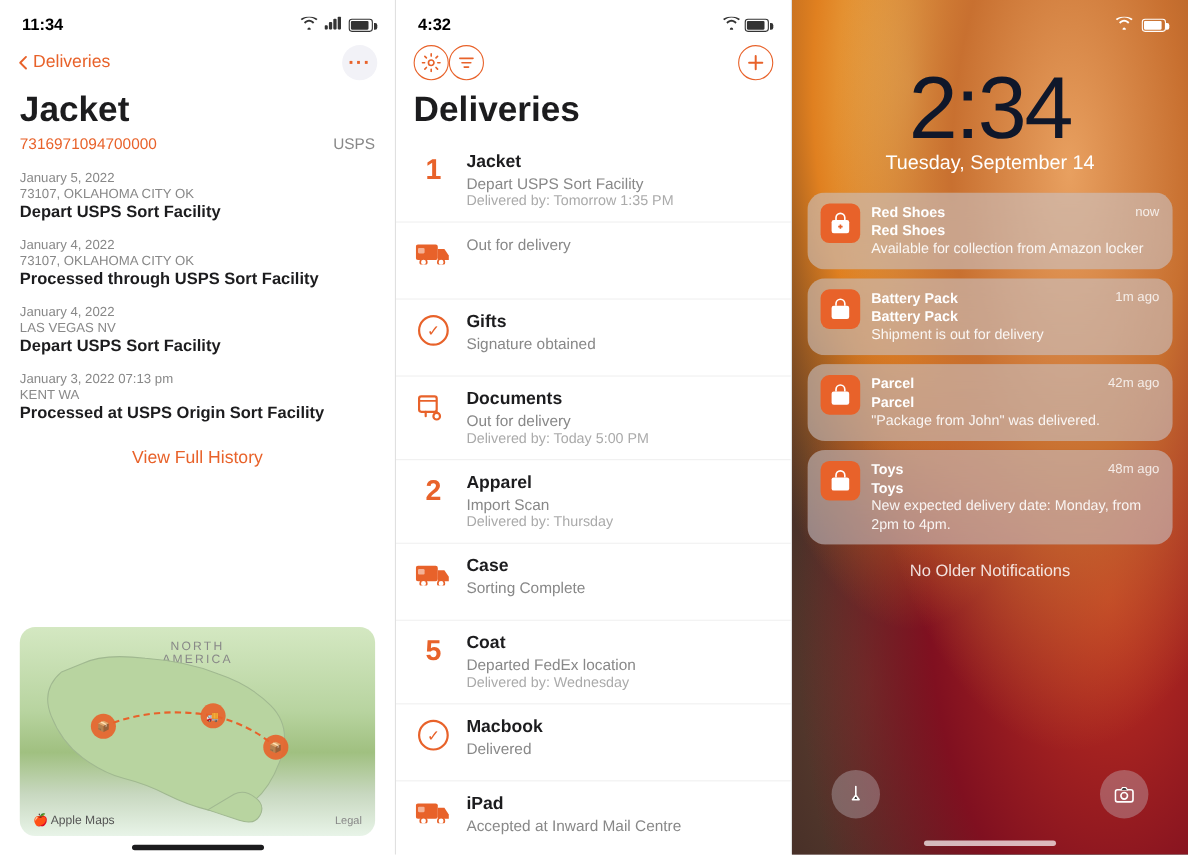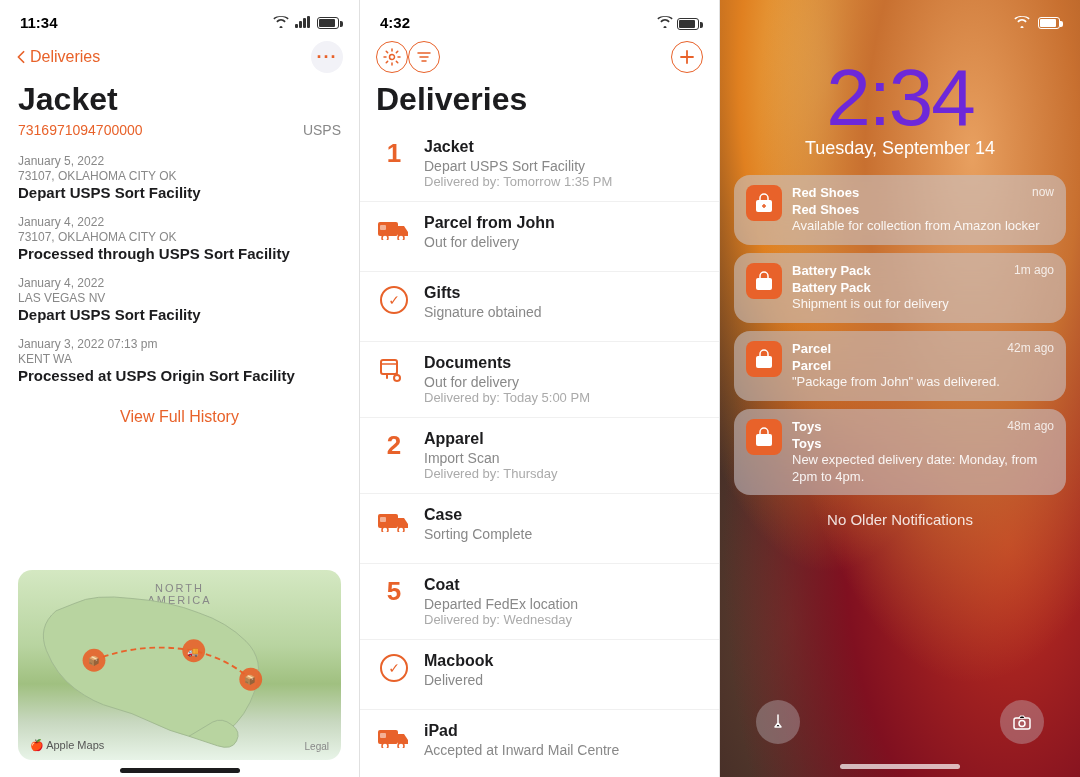--- a/index.html
+++ b/index.html
@@ -279,21 +279,21 @@
     .ls-statusbar {
       display: flex;
       justify-content: flex-end;
       padding: 14px 20px 6px;
       gap: 8px;
       align-items: center;
     }
     .ls-time {
       font-size: 80px;
       font-weight: 200;
-      color: #6d28d9;
+      color: #0f172a;
       text-align: center;
       line-height: 1;
       margin-top: 20px;
       letter-spacing: -2px;
     }
     .ls-date {
       font-size: 18px;
       color: #fff;
       text-align: center;
       margin-bottom: 16px;
@@ -532,21 +532,20 @@
       <div class="delivery-icon-col">
         <svg width="32" height="24" viewBox="0 0 32 24">
           <rect x="0" y="6" width="20" height="14" rx="2" fill="#e8622a"></rect>
           <path d="M20 10h6l4 6v4h-10z" fill="#e8622a"></path>
           <circle cx="7" cy="22" r="3" fill="#fff" stroke="#e8622a" stroke-width="1.5"></circle>
           <circle cx="23" cy="22" r="3" fill="#fff" stroke="#e8622a" stroke-width="1.5"></circle>
           <rect x="2" y="9" width="6" height="5" rx="1" fill="#fff" opacity="0.5"></rect>
         </svg>
       </div>
       <div class="delivery-info">
-        <div class="delivery-name">Parcel from John</div>
         <div class="delivery-status">Out for delivery</div>
       </div>
     </div>
 
     <div class="delivery-item">
       <div class="delivery-icon-col">
         <div class="delivery-check-icon">✓</div>
       </div>
       <div class="delivery-info">
         <div class="delivery-name">Gifts</div>

